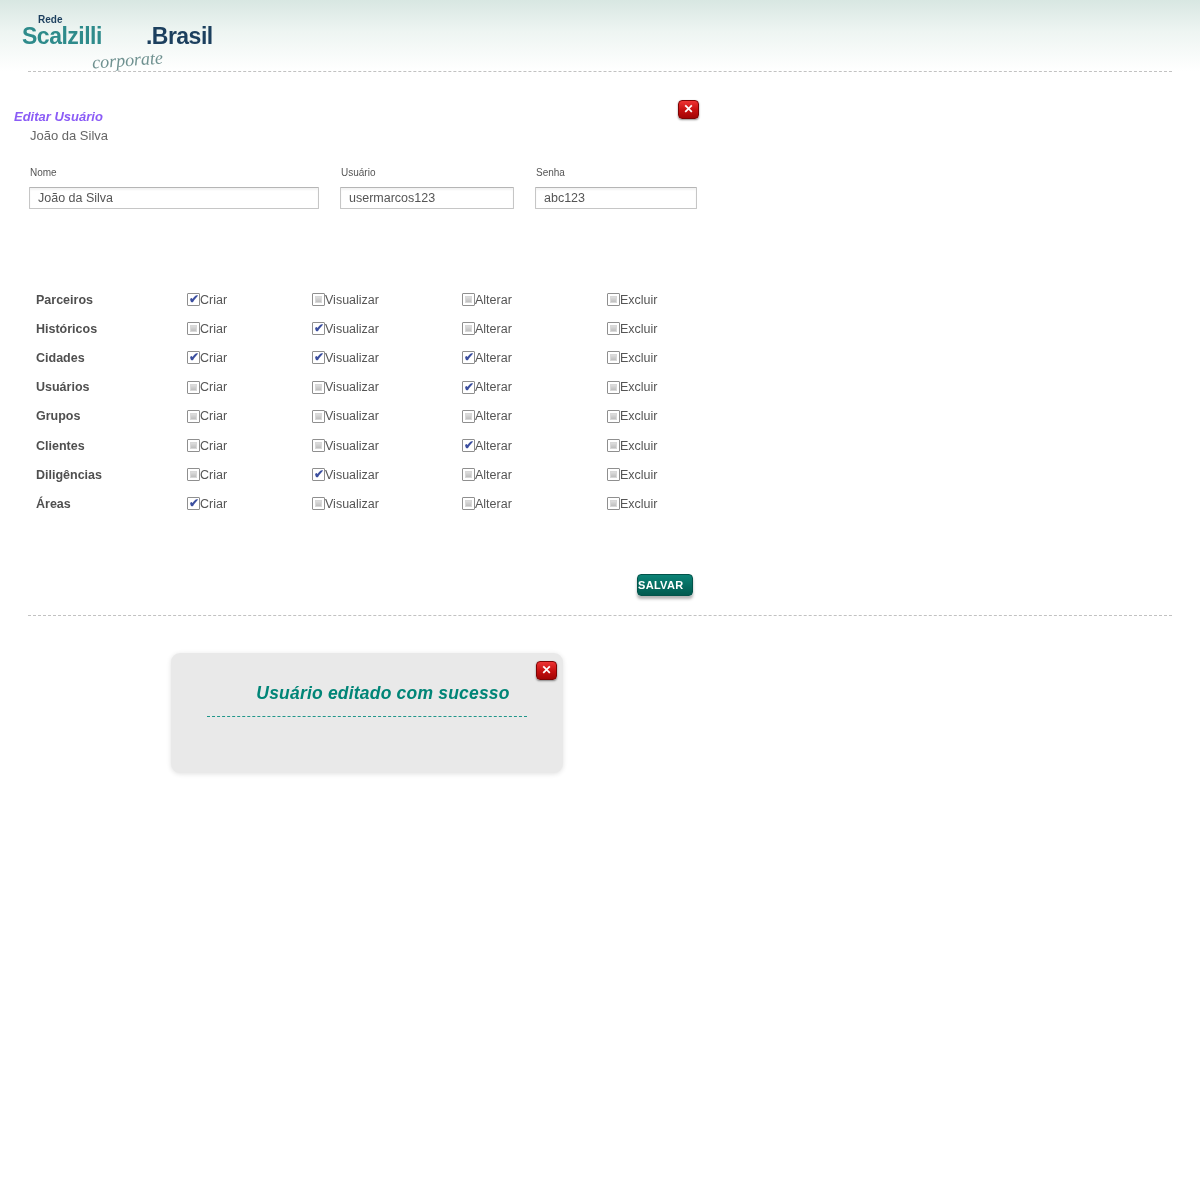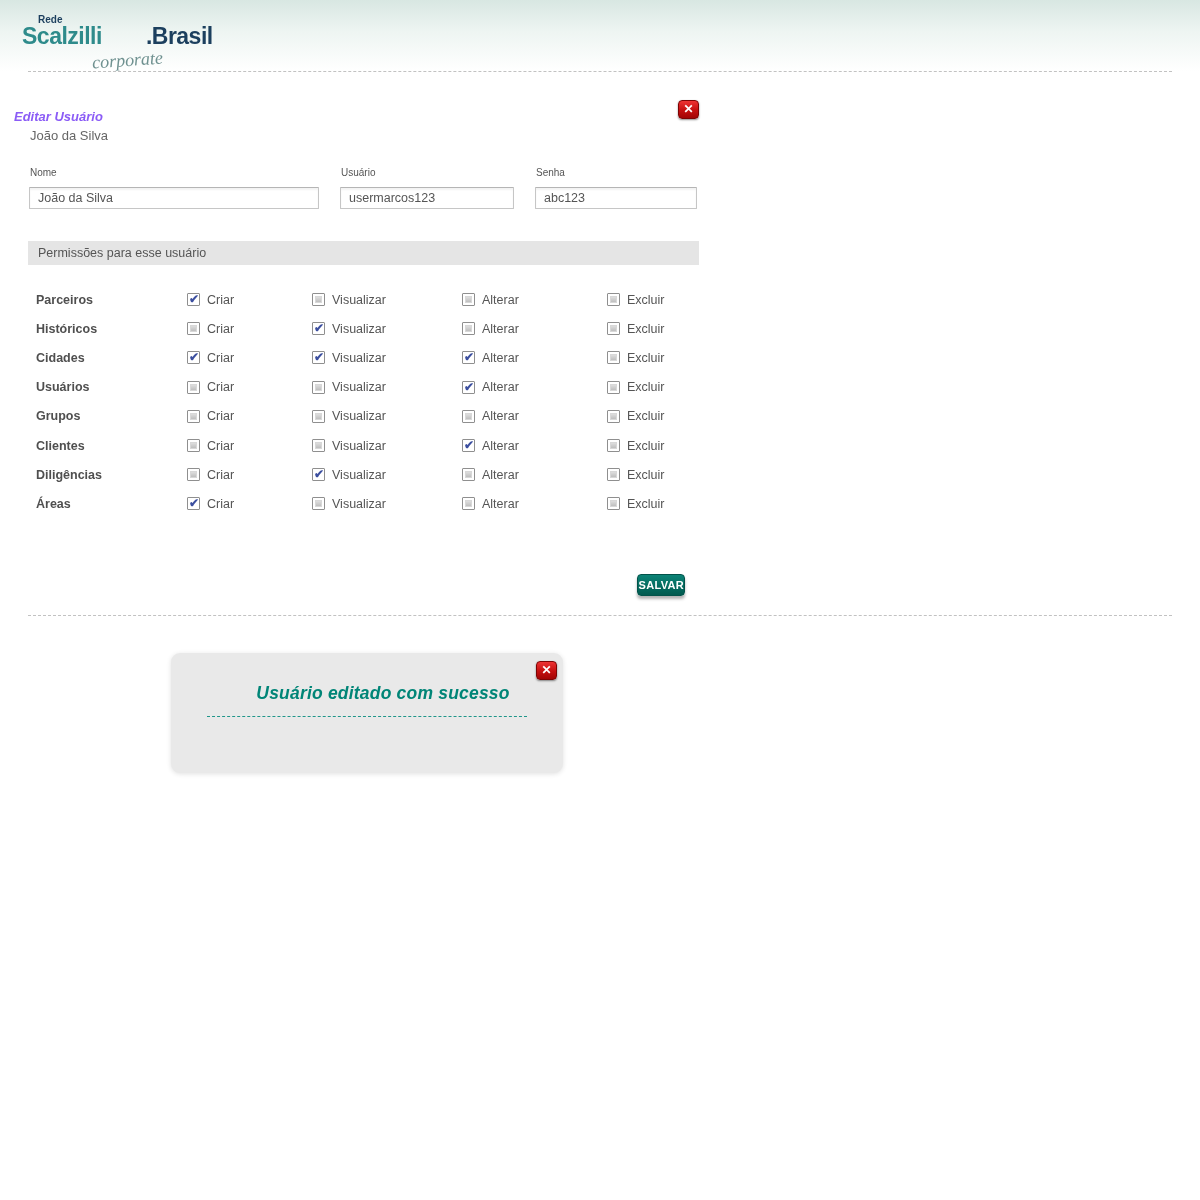--- a/index.html
+++ b/index.html
@@ -39,35 +39,35 @@
 
   .perm-header { position:absolute; left:28px; top:241px; width:671px; height:24px;
                  background:#e5e5e5; line-height:24px; padding-left:10px;
                  font-size:12.5px; color:#555; }
 
   .perm-rows { position:absolute; left:0; top:285px; width:699px; }
   .perm-row { position:relative; height:29.2px; display:grid;
               grid-template-columns:151px 125px 150px 145px 92px;
               padding-left:36px; align-items:center; }
   .perm-row-label { font-size:12.5px; font-weight:bold; color:#4f4f4f; }
-  .perm-cell { display:flex; align-items:center; gap:7px; }
+  .perm-cell { display:flex; align-items:center; }
   .cb-label { font-size:12.5px; color:#555; }
 
   .cb { width:13px; height:13px; border:1px solid #8f8f8f; background:#fff;
         position:relative; border-radius:1px; cursor:pointer; flex:0 0 13px; }
   .cb.off::after { content:""; position:absolute; left:2px; top:2px; right:2px; bottom:2px;
                    background:linear-gradient(180deg,#dedede 0%, #bfbfbf 100%);
                    border:1px solid #d8d8d8; }
   .cb.on::after { content:"\2714"; position:absolute; left:1px; top:-1px;
                   font-size:12px; line-height:13px; font-weight:bold; color:#3c4f9f; }
 
-  .save-btn { position:absolute; left:637px; top:574px; width:48px; height:22px;
+  .save-btn { position:absolute; left:637px; top:574px; width:56px; height:22px;
               background:linear-gradient(180deg,#0c8376 0%, #046a5e 60%, #015a4f 100%);
               border:1px solid #02534a; border-radius:4px; color:#fff; font-weight:bold;
-              font-size:11px; letter-spacing:0.3px; text-align:right; line-height:20px;
+              font-size:11px; letter-spacing:0.3px; text-align:left; line-height:20px;
               cursor:pointer; box-shadow:0 3px 3px rgba(0,0,0,0.3);
               font-family:"Liberation Sans", sans-serif; }
 
   
   .toast { position:absolute; left:171px; top:653px; width:392px; height:120px;
            background:#e9e9e9; border-radius:9px; box-shadow:0 1px 5px rgba(0,0,0,0.12); }
   .toast .close-btn { left:365px; top:8px; }
   .toast-msg { position:absolute; left:16px; top:30px; width:100%; text-align:center;
                font-size:17.5px; font-weight:bold; font-style:italic; color:#008577;
                letter-spacing:0.2px; }
@@ -98,21 +98,20 @@
 
   <label class="field-label" style="left:30px; top:167px;">Nome</label>
   <input class="field-input" style="left: 29px; top: 187px; width: 290px;" value="João da Silva">
 
   <label class="field-label" style="left:341px; top:167px;">Usuário</label>
   <input class="field-input" style="left: 340px; top: 187px; width: 174px;" value="usermarcos123">
 
   <label class="field-label" style="left:536px; top:167px;">Senha</label>
   <input class="field-input" style="left: 535px; top: 187px; width: 162px;" value="abc123">
 
-  <div class="perm-header">Permissões para esse usuário</div>
 
   <div class="perm-rows">
       <div class="perm-row">
         <div class="perm-row-label">Parceiros</div>
         <div class="perm-cell">
           <span class="cb on"></span>
           <span class="cb-label">Criar</span>
         </div>
         <div class="perm-cell">
           <span class="cb off"></span>

